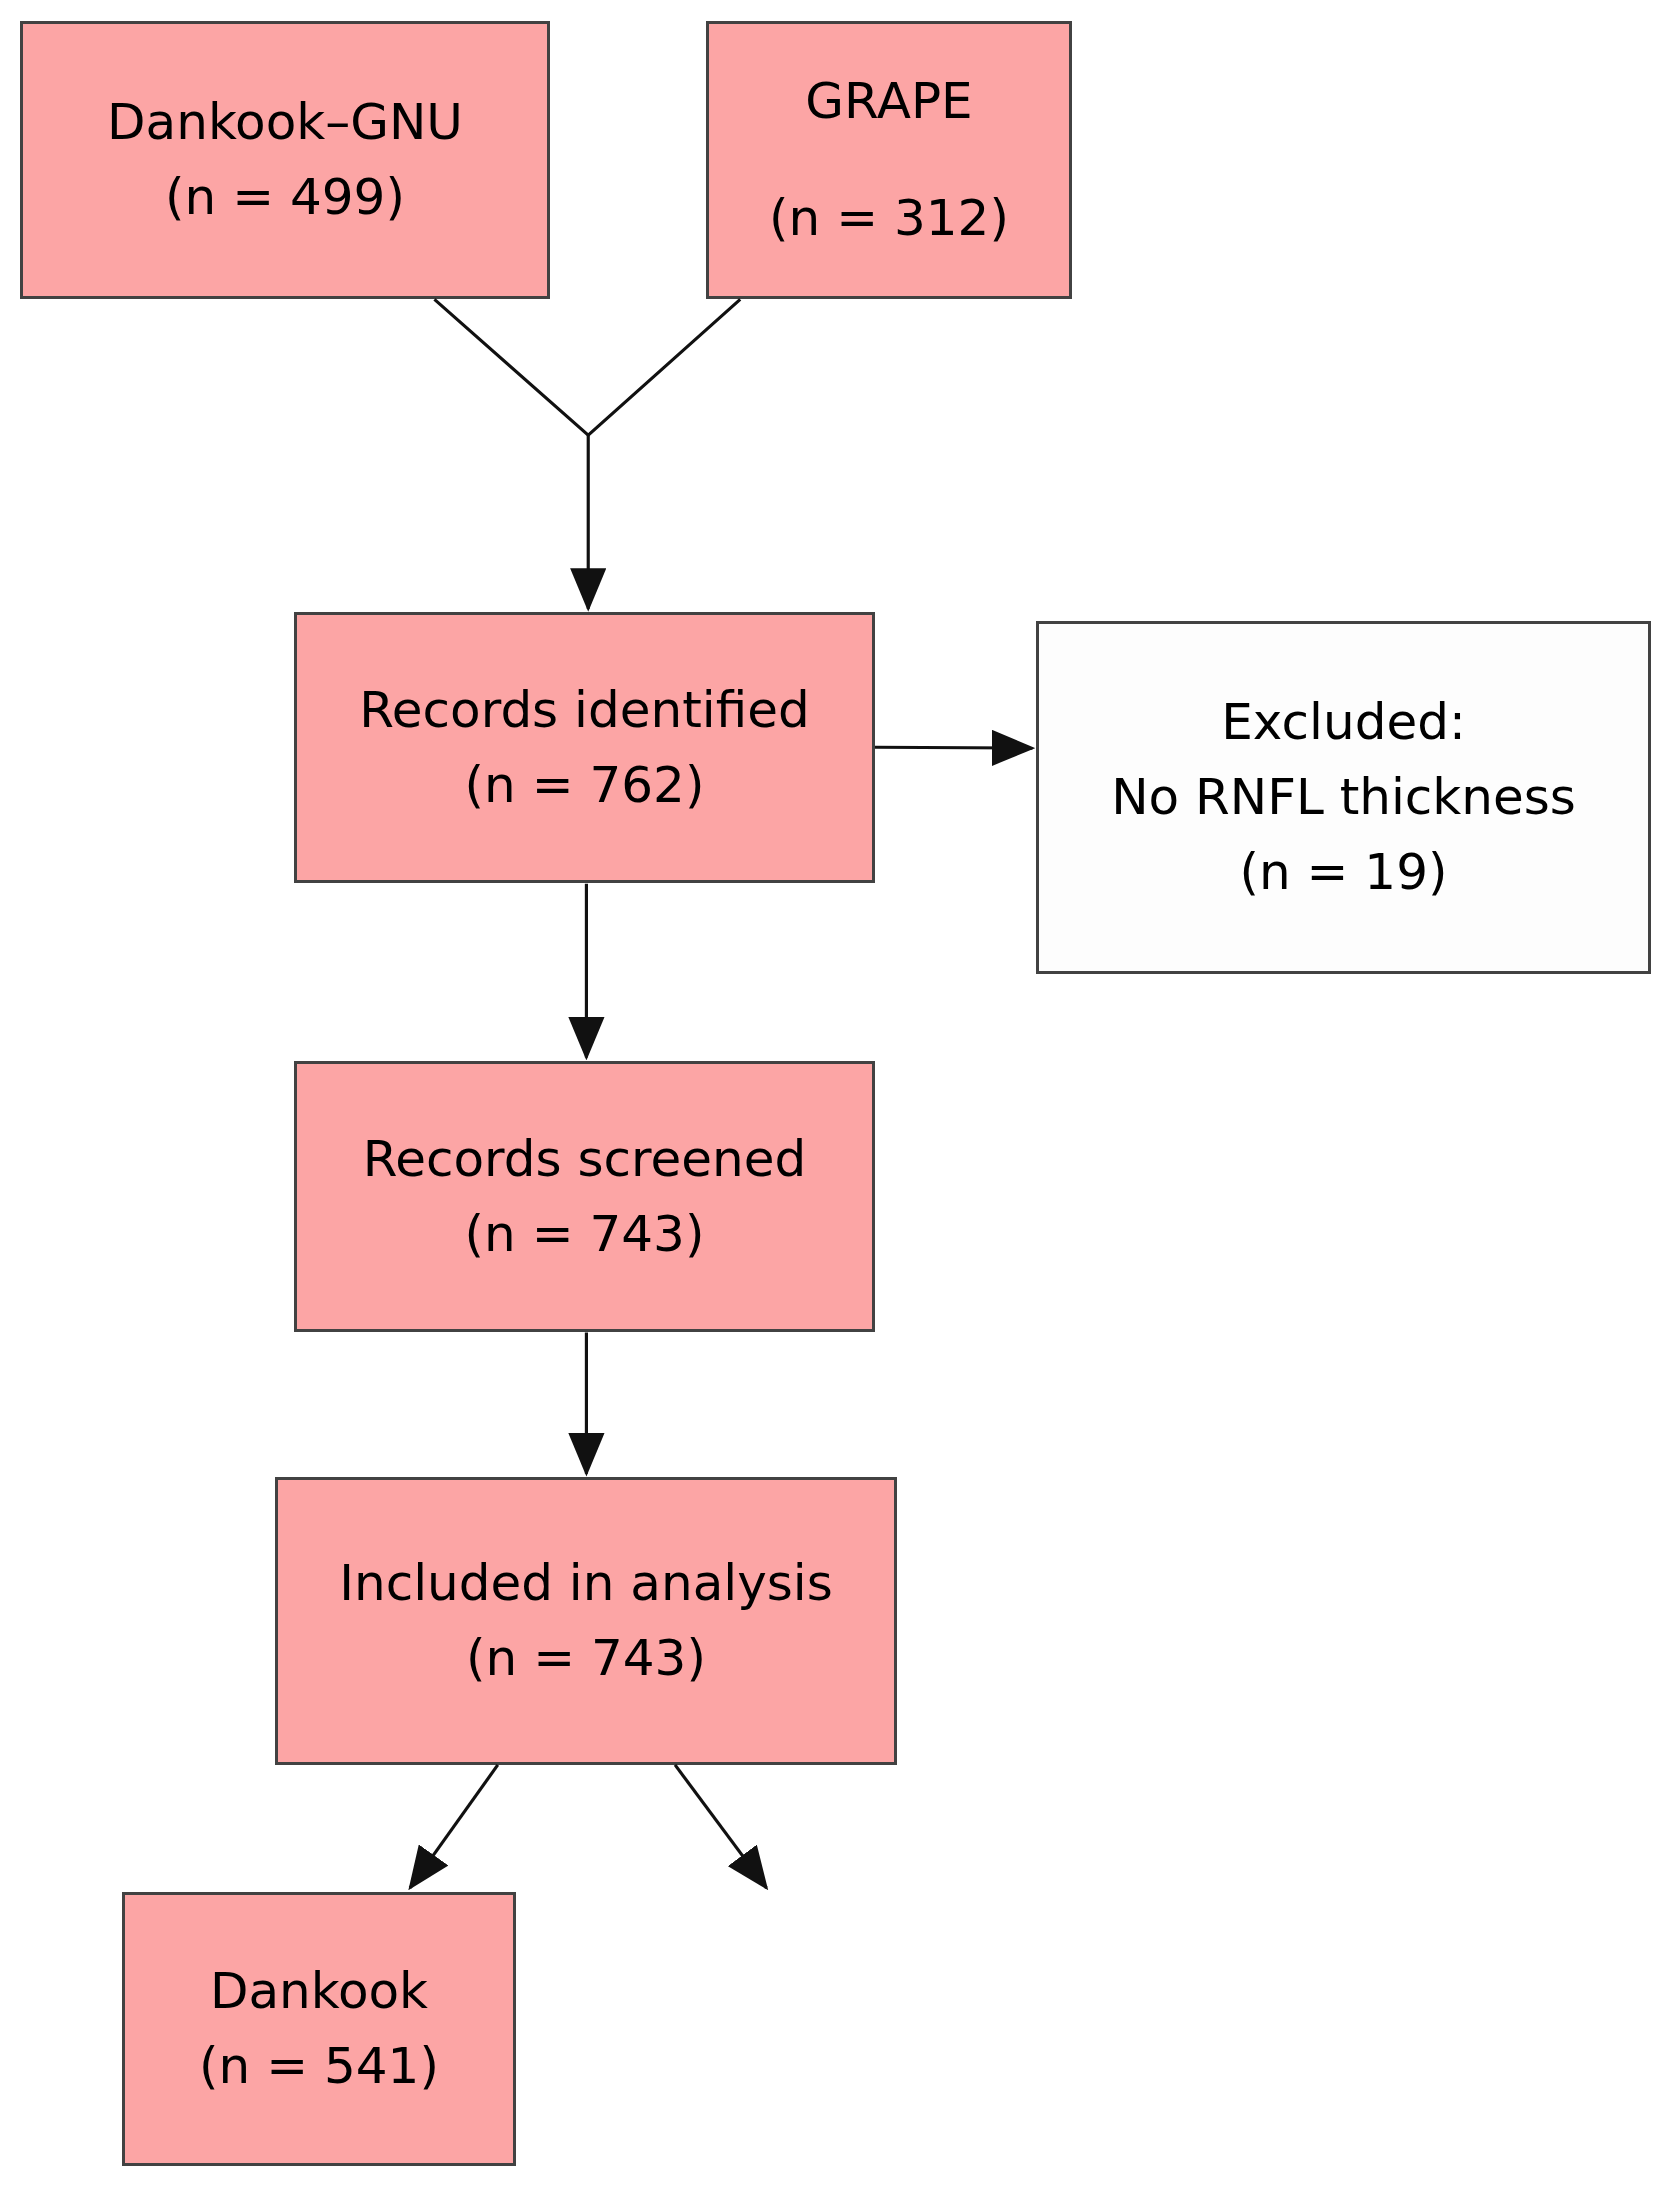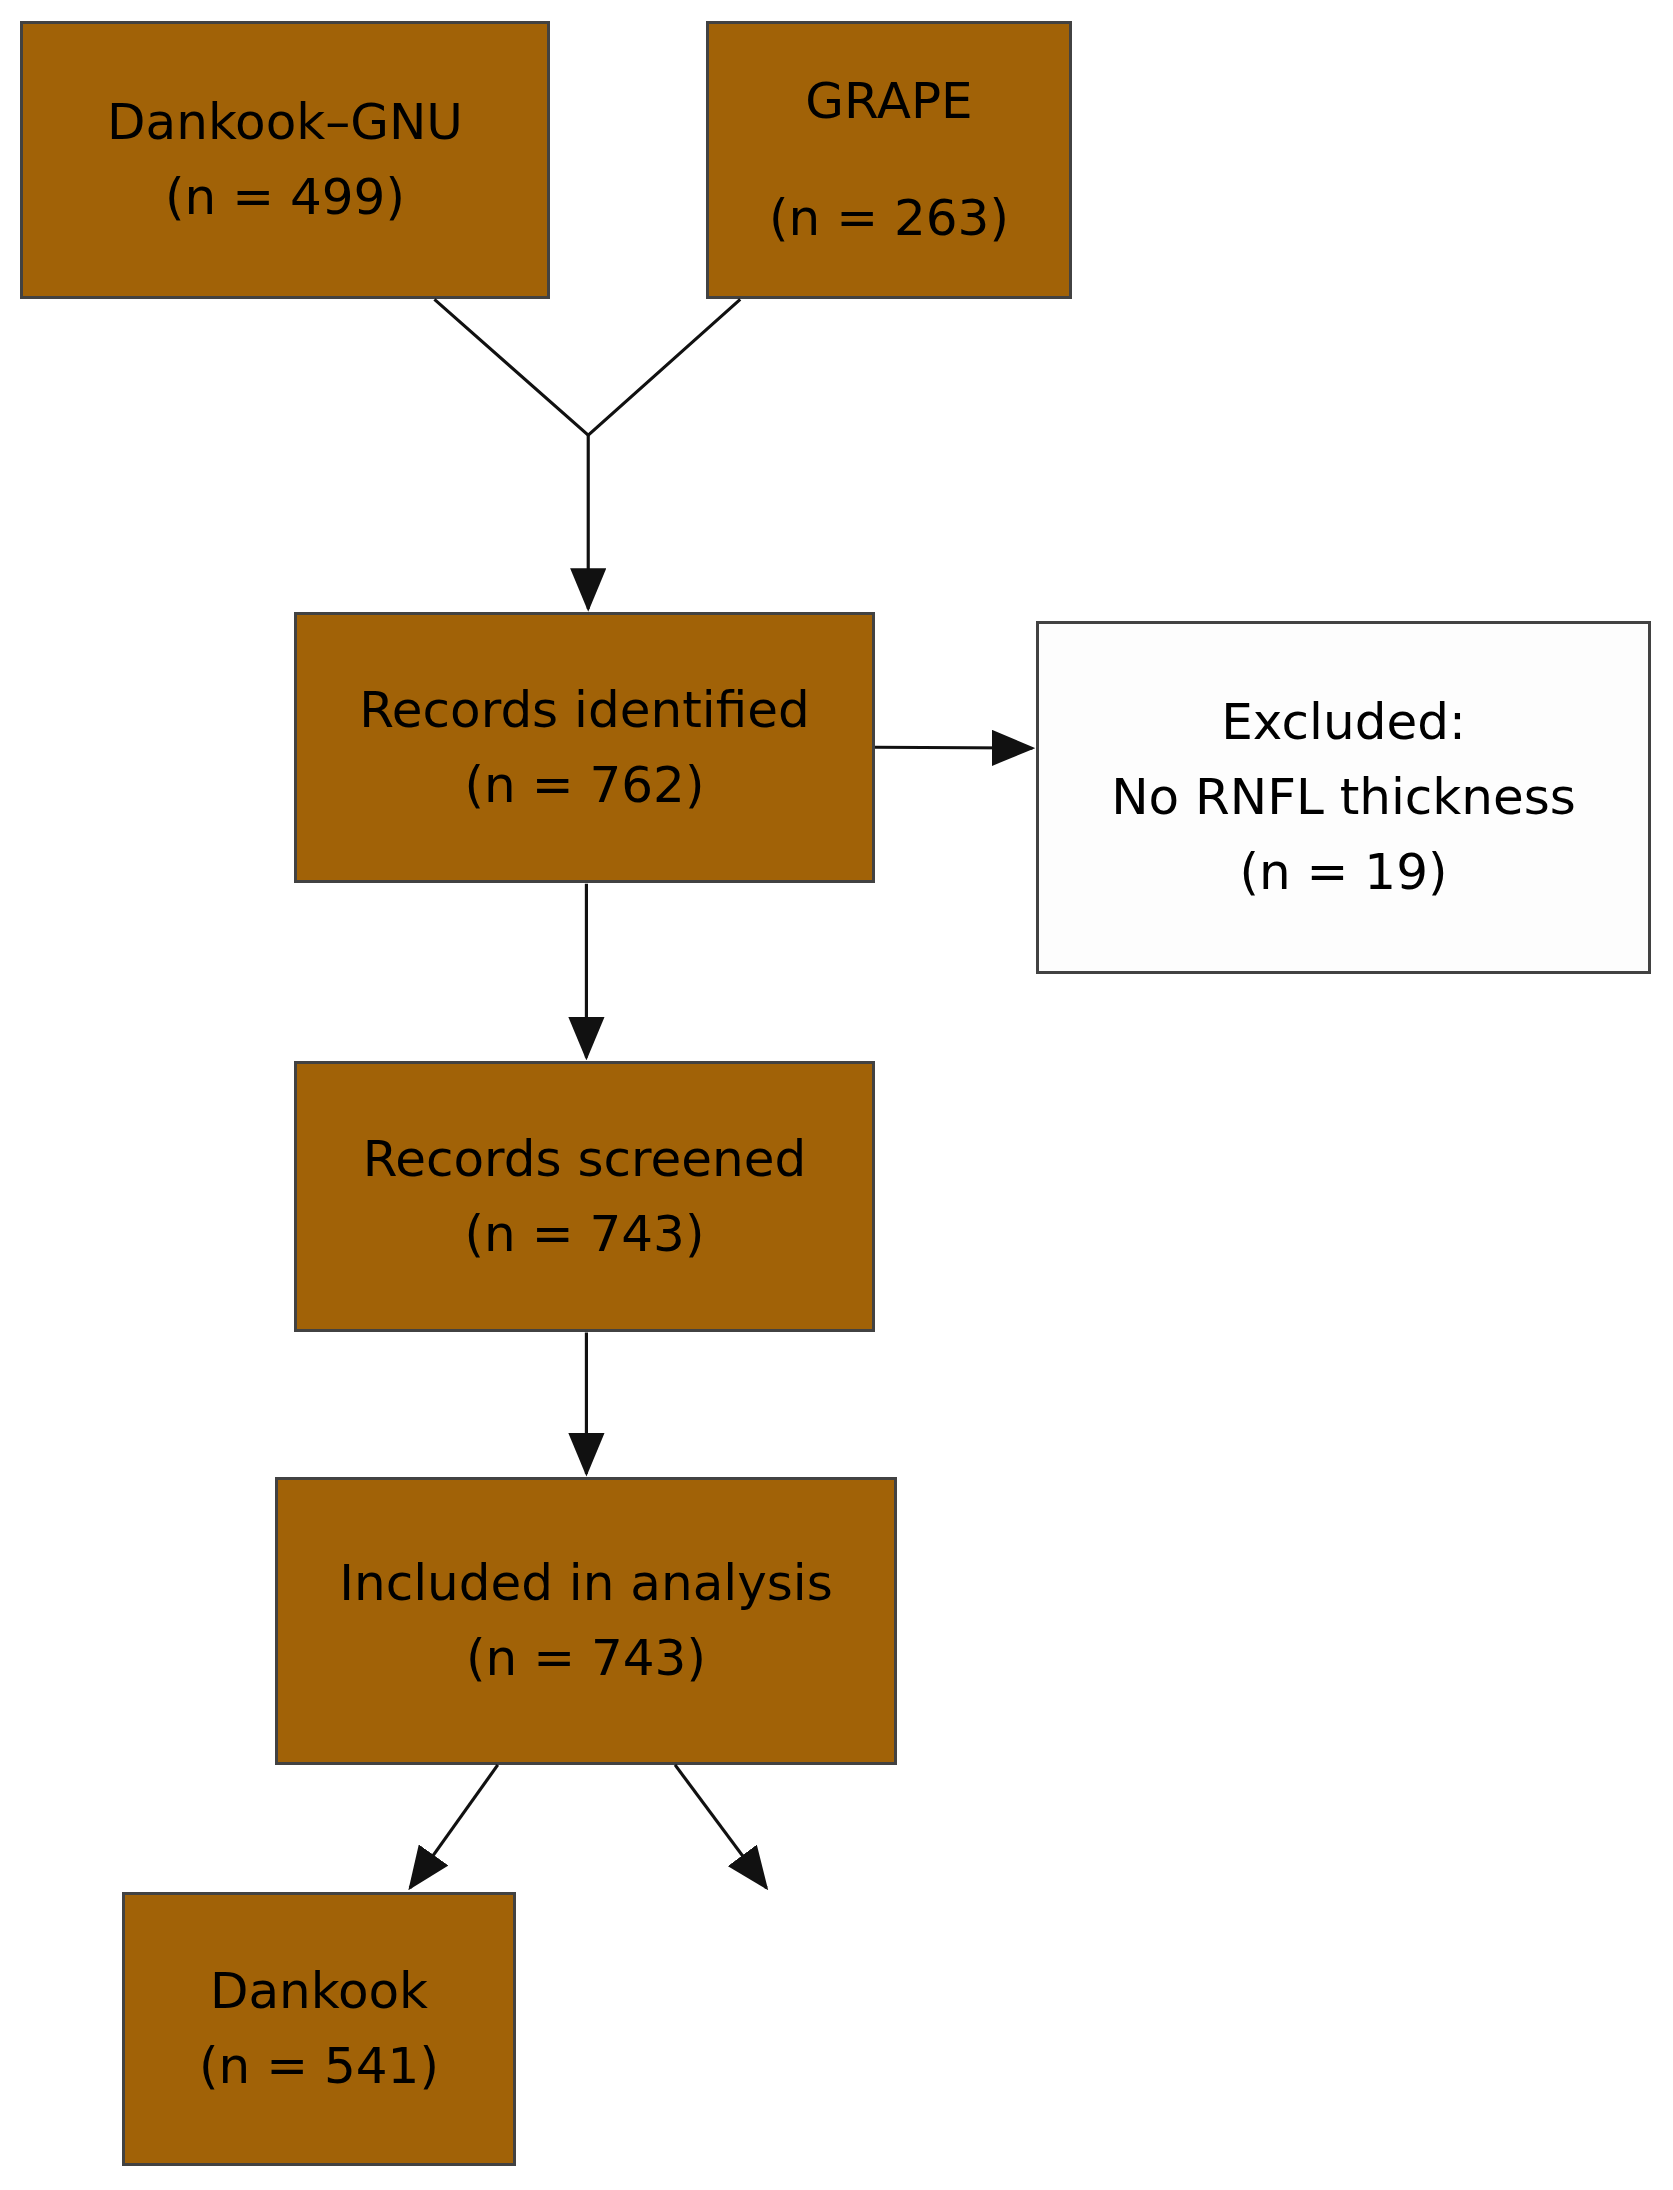--- a/index.html
+++ b/index.html
@@ -13,21 +13,21 @@
   }
   .connectors {
     position: absolute;
     left: 0; top: 0;
     pointer-events: none;
     z-index: 2;
   }
   .box {
     position: absolute;
     box-sizing: border-box;
-    background: #a16207;
+    background: #fca5a5;
     border: 3.6px solid #424242;
     display: flex;
     flex-direction: column;
     align-items: center;
     justify-content: center;
     text-align: center;
     font-size: 50px;
     line-height: 1.5;
     z-index: 1;
   }
@@ -61,21 +61,21 @@
     <line x1="746" y1="1951" x2="847" y2="2087" stroke="#111111" stroke-width="3.5" marker-end="url(#ah)"></line>
   </svg>
 
   <div class="box" id="box-dankook">
     <span>Dankook–GNU</span>
     <span>(n = 499)</span>
   </div>
 
   <div class="box" id="box-grape">
     <span>GRAPE</span>
-    <span>(n = 263)</span>
+    <span>(n = 312)</span>
   </div>
 
   <div class="box" id="box-records-identified">
     <span>Records identified</span>
     <span>(n = 762)</span>
   </div>
 
   <div class="box" id="box-excluded">
     <span>Excluded:</span>
     <span>No RNFL thickness</span>

